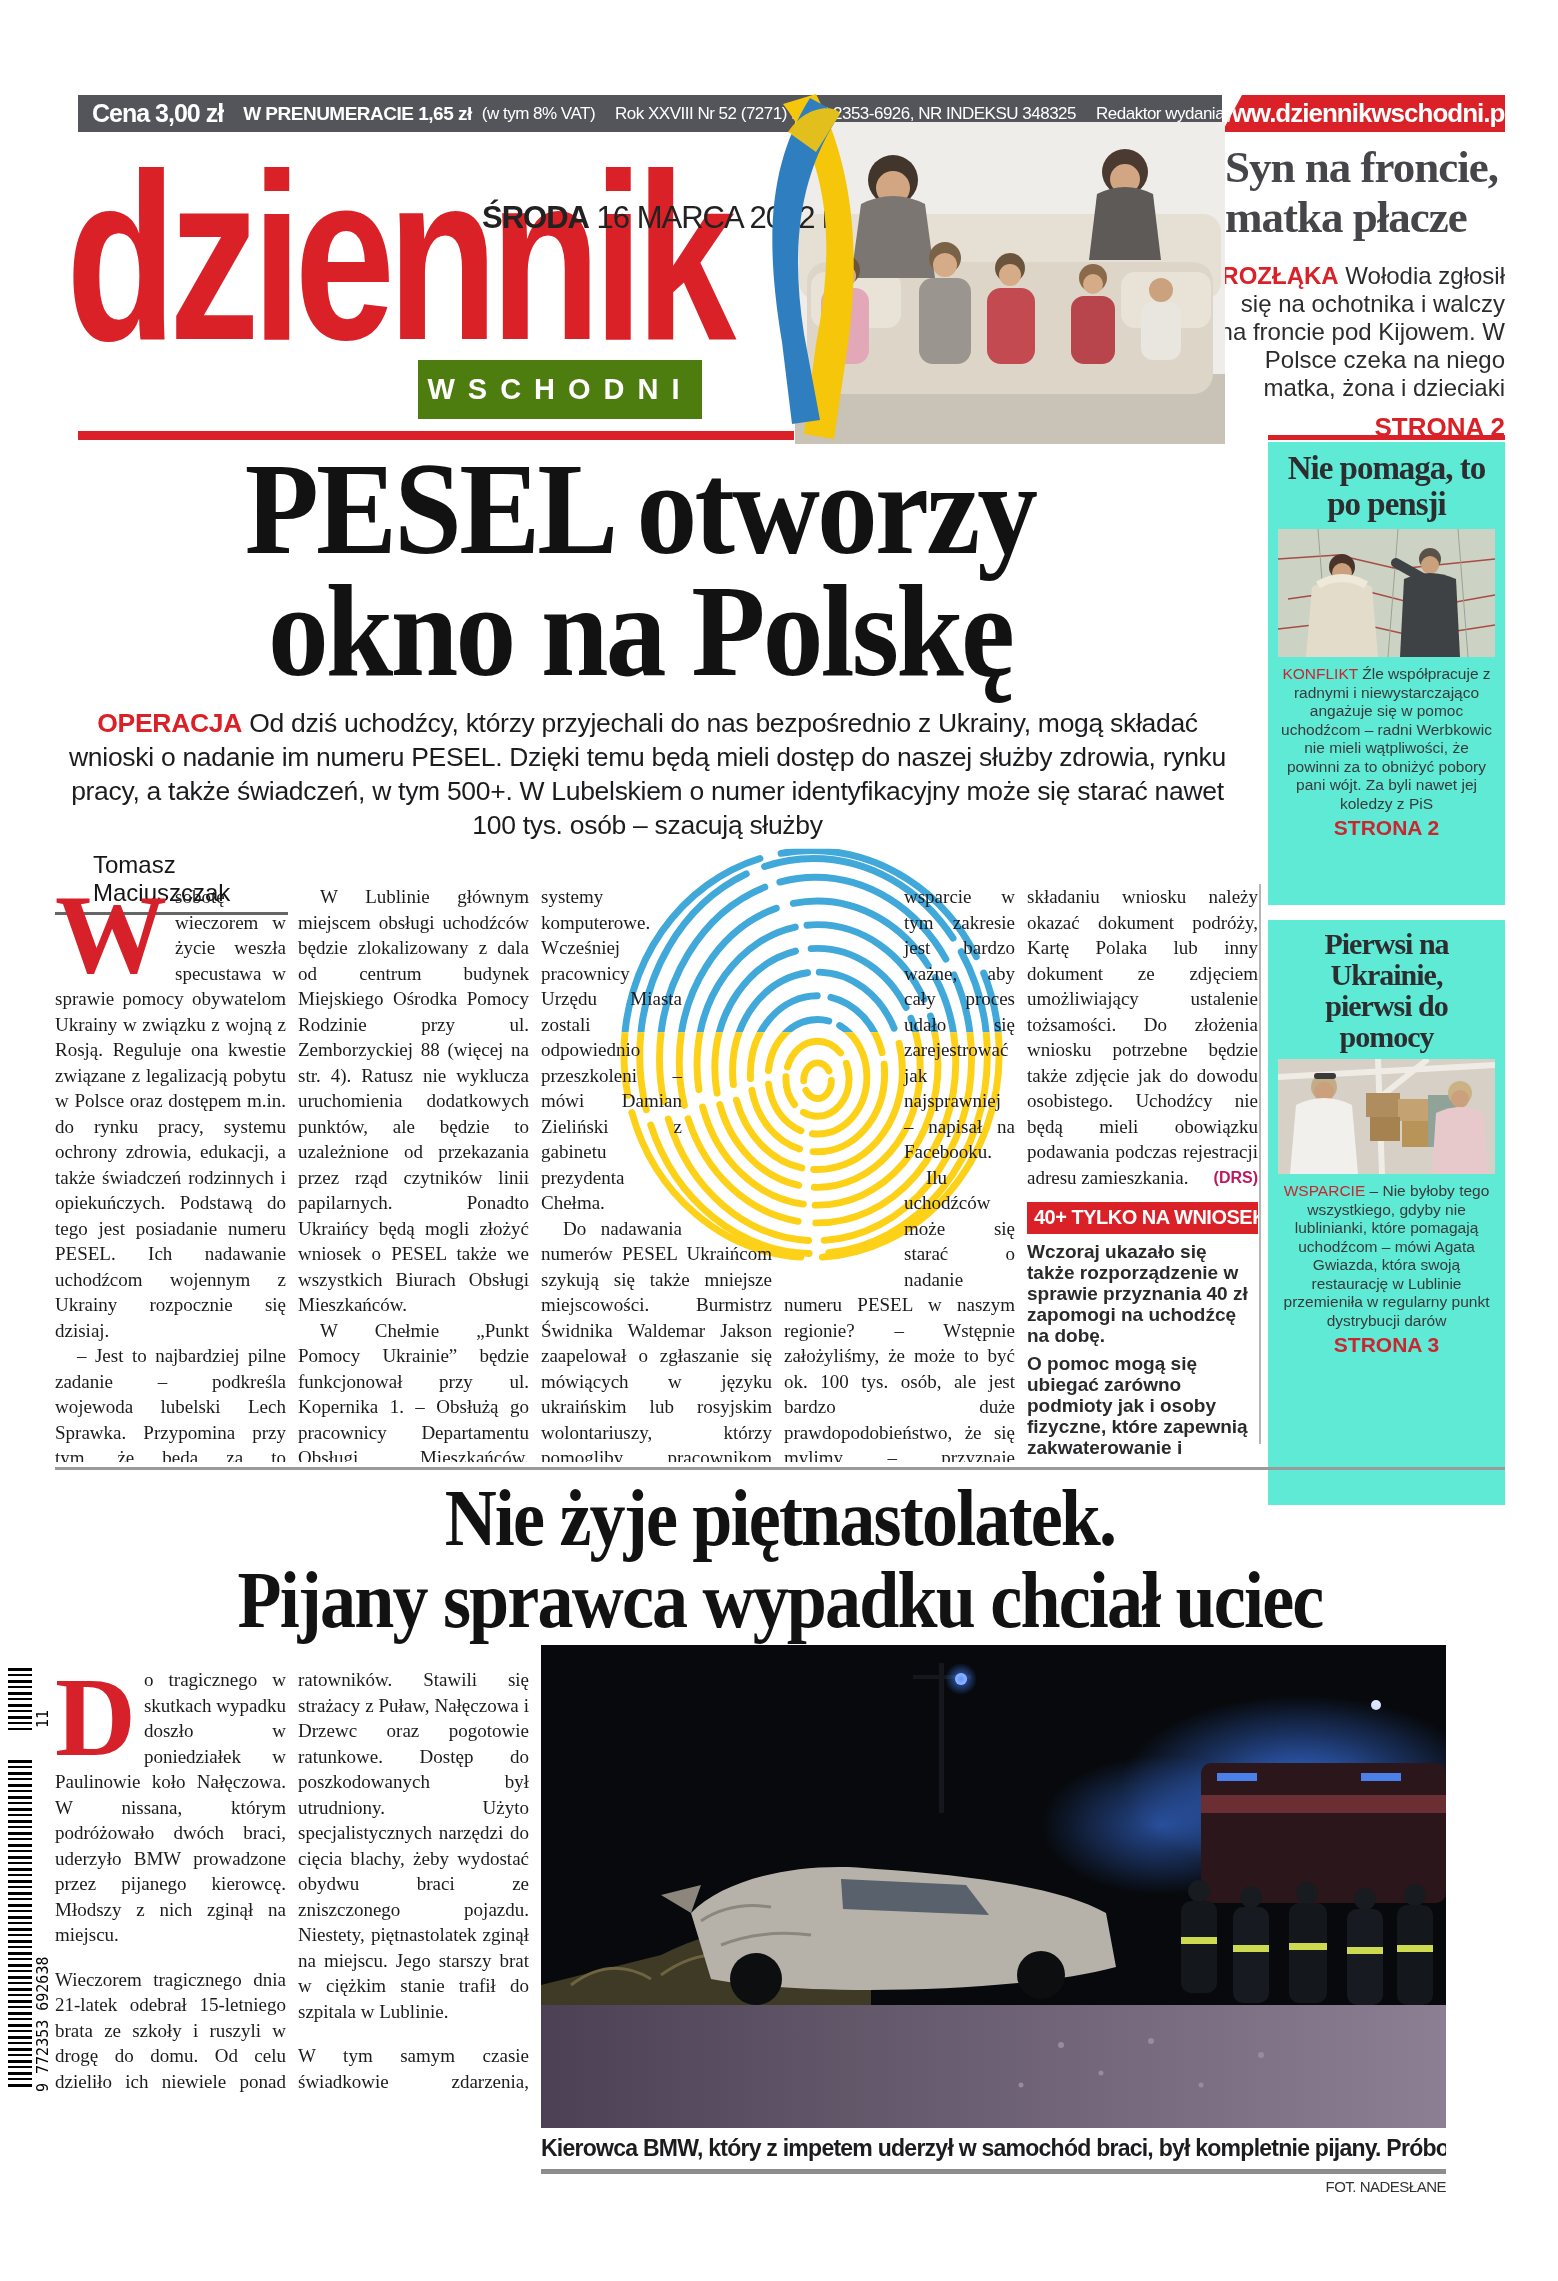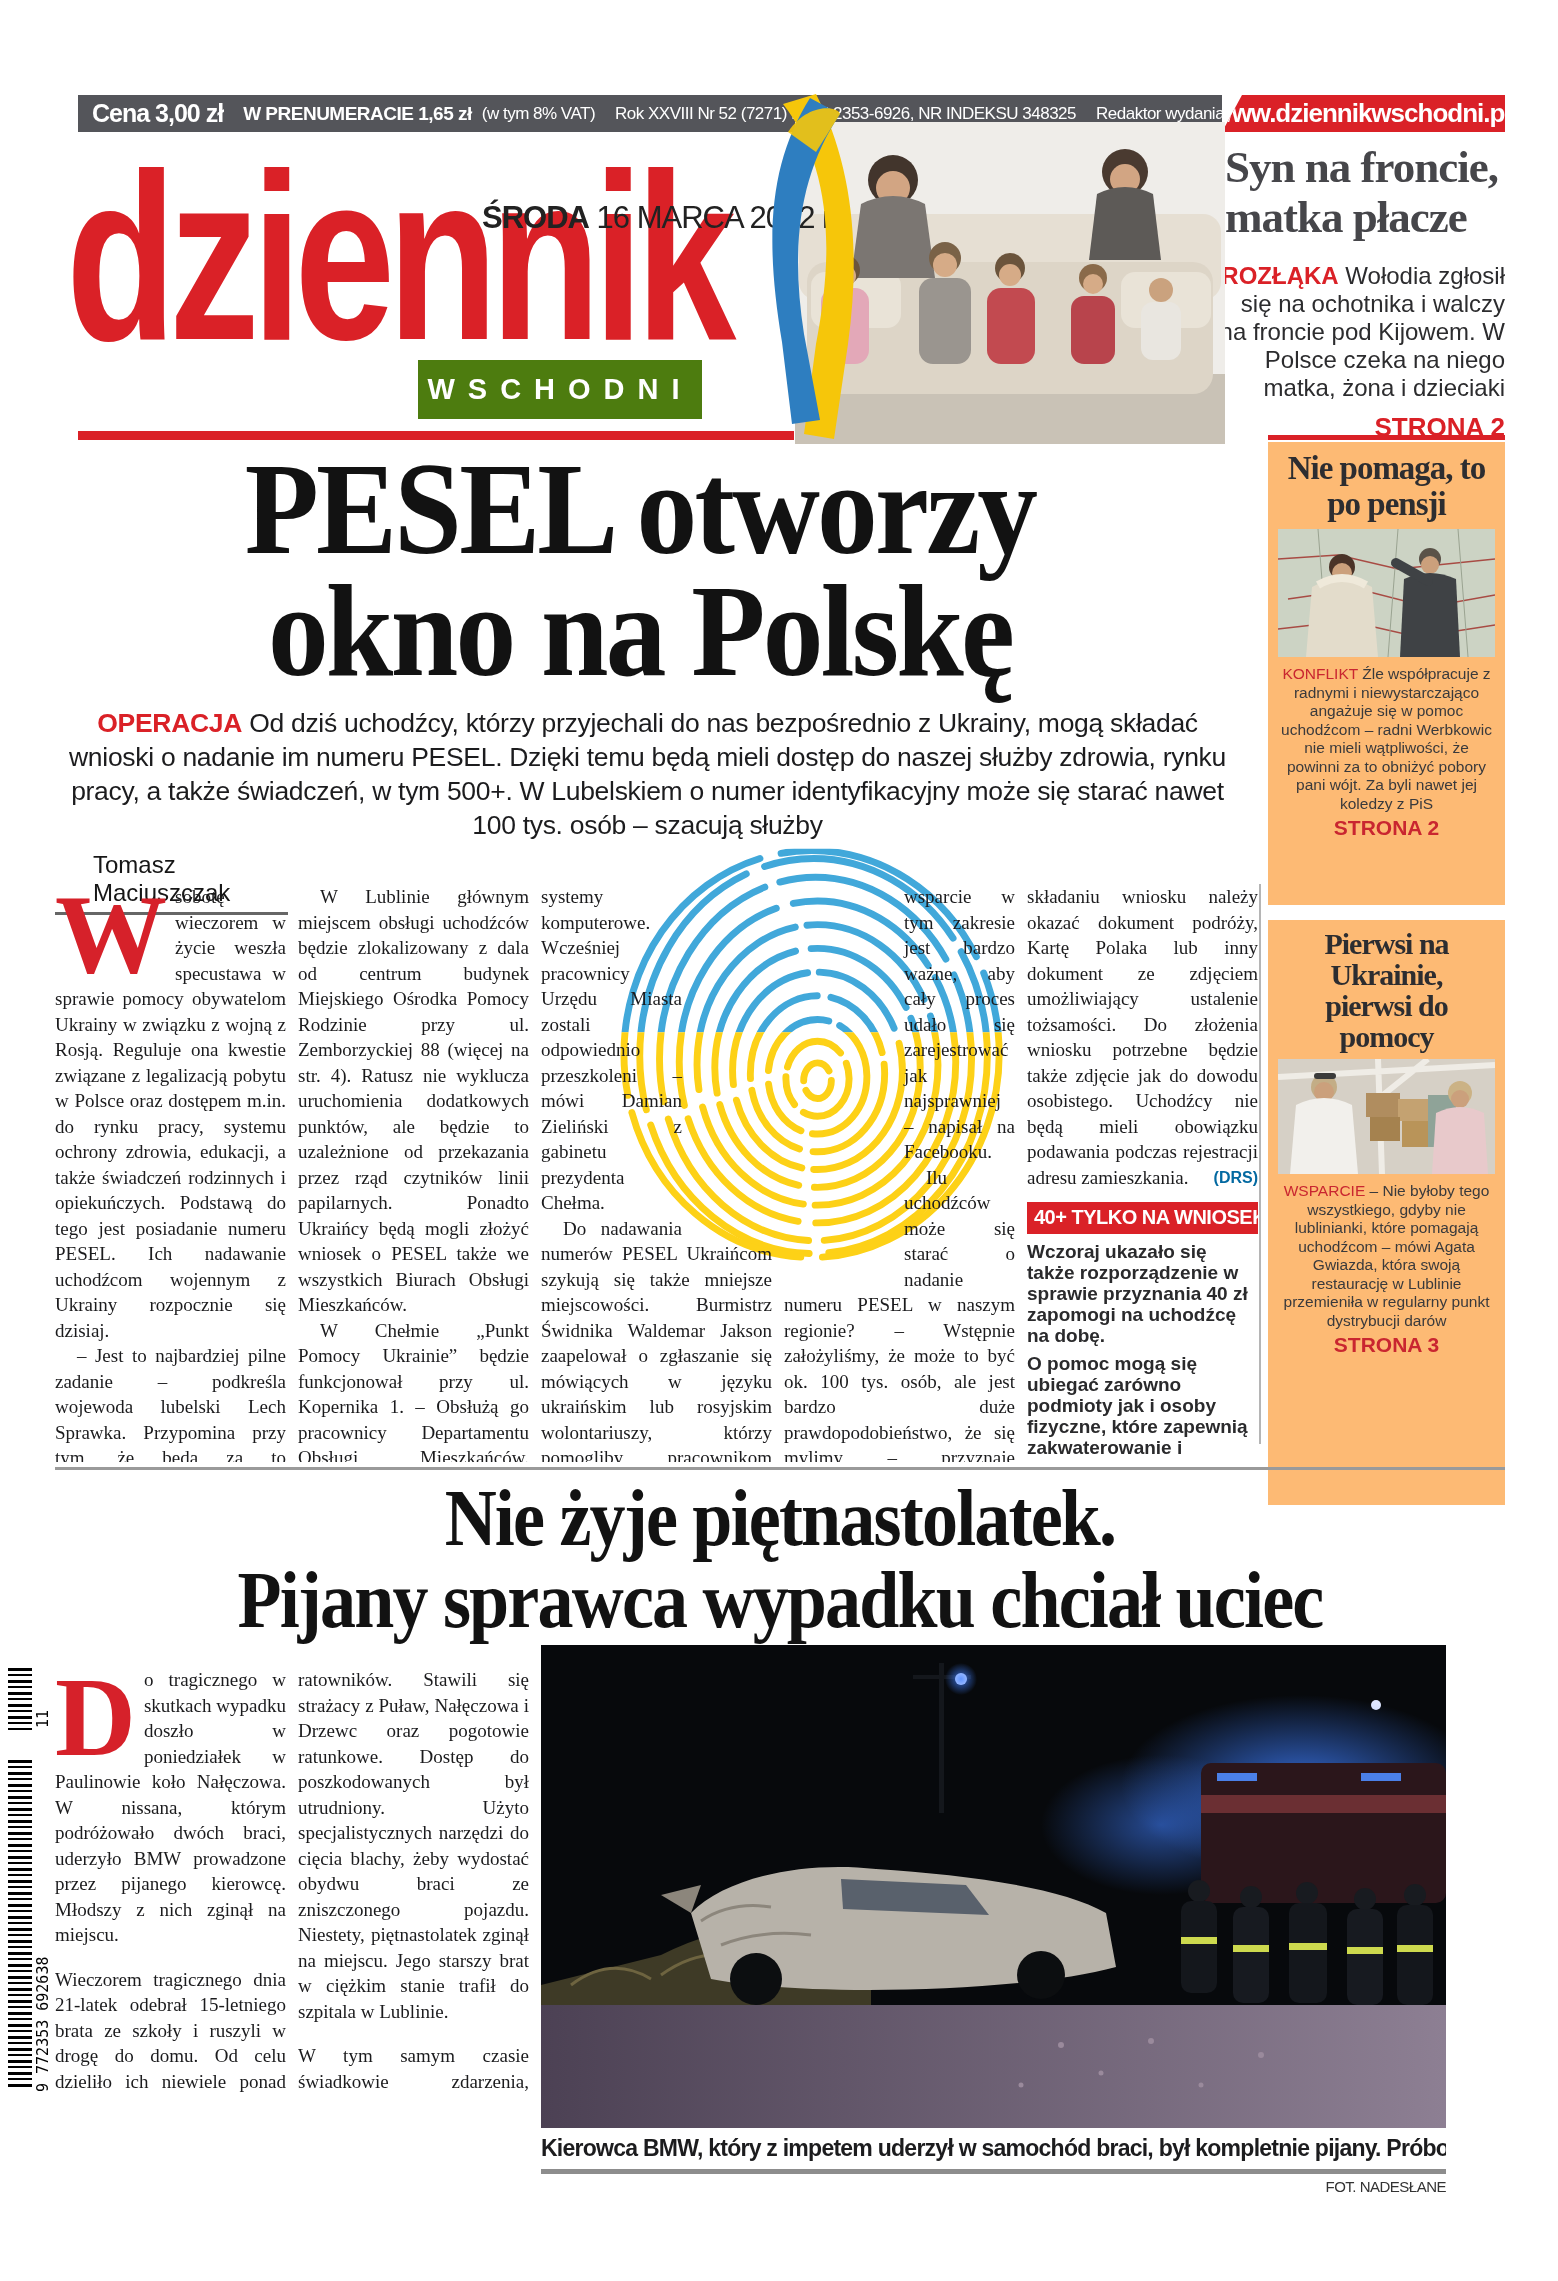--- a/index.html
+++ b/index.html
@@ -32,21 +32,21 @@
 
   
   #tr-title{left:1225px;top:142px;width:280px;text-align:left;
             font-family:"Liberation Serif",serif;font-weight:bold;font-size:45px;line-height:50px;
             color:#46464a;letter-spacing:-1px;}
   #tr-text{left:1218px;top:262px;width:287px;text-align:right;font-size:24px;line-height:28px;color:#2c2c2e;}
   #tr-text .kick{color:#da2127;font-weight:bold;}
   #tr-strona{left:1218px;top:412px;width:287px;text-align:right;color:#da2127;font-weight:bold;font-size:26px;}
 
   
-  .sidebox{left:1268px;width:237px;background:#fdba74;box-sizing:border-box;padding:8px 9px;text-align:center;overflow:hidden;}
+  .sidebox{left:1268px;width:237px;background:#5eead4;box-sizing:border-box;padding:8px 9px;text-align:center;overflow:hidden;}
   #sbox1{top:442px;height:463px;}
   #sbox2{top:920px;height:585px;}
   #sb-redline{left:1268px;top:435px;width:237px;height:5px;background:#da2127;}
   .sb-title{font-family:"Liberation Serif",serif;font-weight:bold;color:#2d2d30;letter-spacing:-1px;}
   #sbox1 .sb-title{font-size:33px;line-height:36px;}
   #sbox2 .sb-title{font-size:30px;line-height:31px;}
   .sb-photo{display:block;margin:7px auto 8px auto;}
   .sb-text{font-size:15.5px;line-height:18.5px;color:#3a3a3c;font-weight:500;}
   .sb-text .kick{color:#c92630;}
   .sb-strona{color:#c92630;font-weight:bold;font-size:21px;margin-top:3px;}
@@ -64,21 +64,21 @@
   .bodycol{position:absolute;top:884px;width:231px;height:578px;overflow:hidden;z-index:1;
            font-family:"Liberation Serif",serif;font-size:19px;line-height:25.5px;
            text-align:justify;color:#1b1b1d;}
   .bodycol p{margin:0;}
   .bodycol p.ind{text-indent:22px;}
   #col1{left:55px;} #col2{left:298px;} #col3{left:541px;} #col4{left:784px;} #col5{left:1027px;}
   .drop{float:left;font-family:"Liberation Serif",serif;font-weight:bold;font-size:112px;line-height:88px;
         color:#d6212a;margin:6px 8px 0 0;}
   .fp-right{float:right;width:90px;height:345px;}
   .fp-left{float:left;width:120px;height:398px;}
-  .sigr{float:right;font-family:"Liberation Sans",sans-serif;font-weight:bold;font-size:16px;color:#0369a1;}
+  .sigr{float:right;font-family:"Liberation Sans",sans-serif;font-weight:bold;font-size:16px;color:#be185d;}
   #fingerprint{left:620px;top:846px;z-index:0;}
   #colsep{left:1259px;top:884px;width:2px;height:560px;background:#b5b5b5;}
 
   
   .box40{margin-top:12px;font-family:"Liberation Sans",sans-serif;text-align:left;}
   .box40 .t{display:inline-block;background:#da2127;color:#fff;font-weight:bold;font-size:20px;
             padding:3px 7px;letter-spacing:-0.5px;white-space:nowrap;}
   .box40 p{font-weight:bold;font-size:19px;line-height:21px;margin:7px 0 0 0;color:#2a2a2c;text-align:left;}
 
   

